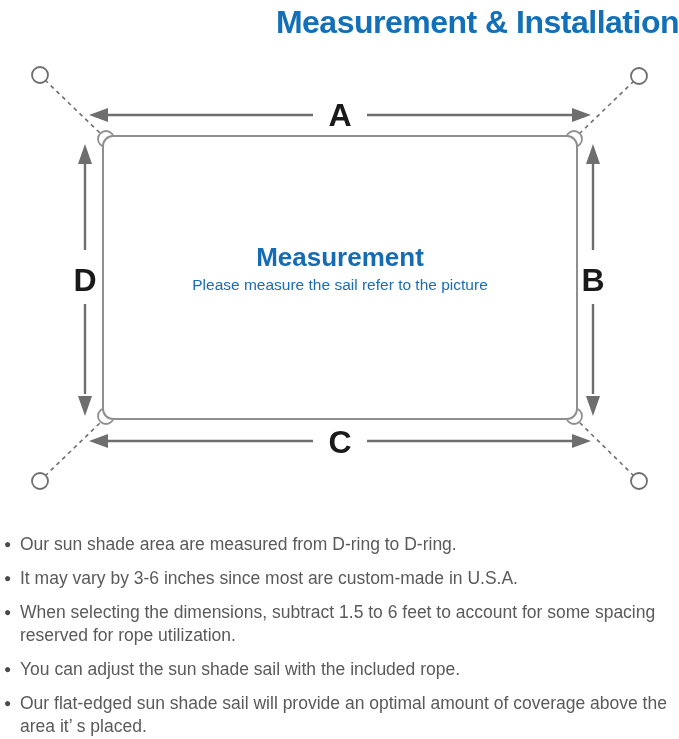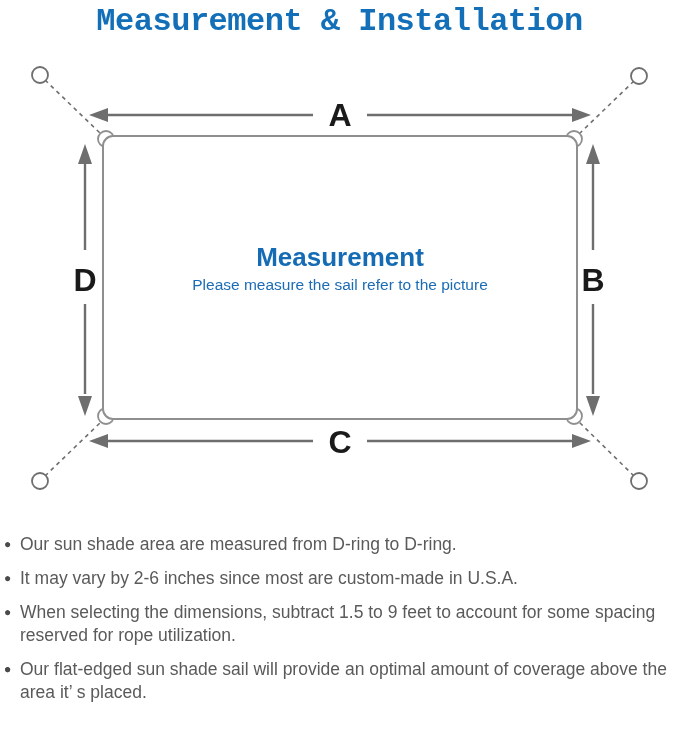--- a/index.html
+++ b/index.html
@@ -6,23 +6,23 @@
   html, body { background: #ffffff; }
   body {
     width: 679px; height: 739px;
     font-family: "Liberation Sans", sans-serif;
     position: relative; overflow: hidden;
   }
   .page { position: absolute; inset: 0; background: #fff; }
 
   .page-title {
     position: absolute; top: 0; left: 0; width: 679px;
-    text-align: center;
+    text-align: right;
     font-size: 32px; font-weight: bold; letter-spacing: -0.5px;
-    color: #1370b8; line-height: 44px; font-family: Liberation Mono, monospace;
+    color: #1370b8; line-height: 44px;
   }
 
   .diagram { position: absolute; top: 58px; left: 0; width: 679px; height: 440px; }
   .diagram svg { display: block; }
 
   svg text.dim-label {
     font-family: "Liberation Sans", sans-serif;
     font-size: 32px; font-weight: bold; fill: #1a1a1a;
   }
   svg text.center-heading {
@@ -121,28 +121,29 @@
     </svg>
   </div>
 
   <ul class="notes">
     <li>
       <span class="dot">●</span>
       <span class="note-text">Our sun shade area are measured from D-ring to D-ring.</span>
     </li>
     <li>
       <span class="dot">●</span>
-      <span class="note-text">It may vary by 2-6 inches since most are custom-made in U.S.A.</span>
+      <span class="note-text">It may vary by 3-6 inches since most are custom-made in U.S.A.</span>
     </li>
     <li>
       <span class="dot">●</span>
-      <span class="note-text">When selecting the dimensions, subtract 1.5 to 9 feet to account for some spacing reserved for rope utilization.</span>
+      <span class="note-text">When selecting the dimensions, subtract 1.5 to 6 feet to account for some spacing reserved for rope utilization.</span>
     </li>
     <li>
       <span class="dot">●</span>
+      <span class="note-text">You can adjust the sun shade sail with the included rope.</span>
     </li>
     <li>
       <span class="dot">●</span>
       <span class="note-text">Our flat-edged sun shade sail will provide an optimal amount of coverage above the area it’ s placed.</span>
     </li>
   </ul>
 
 </div>
 
 </body></html>

